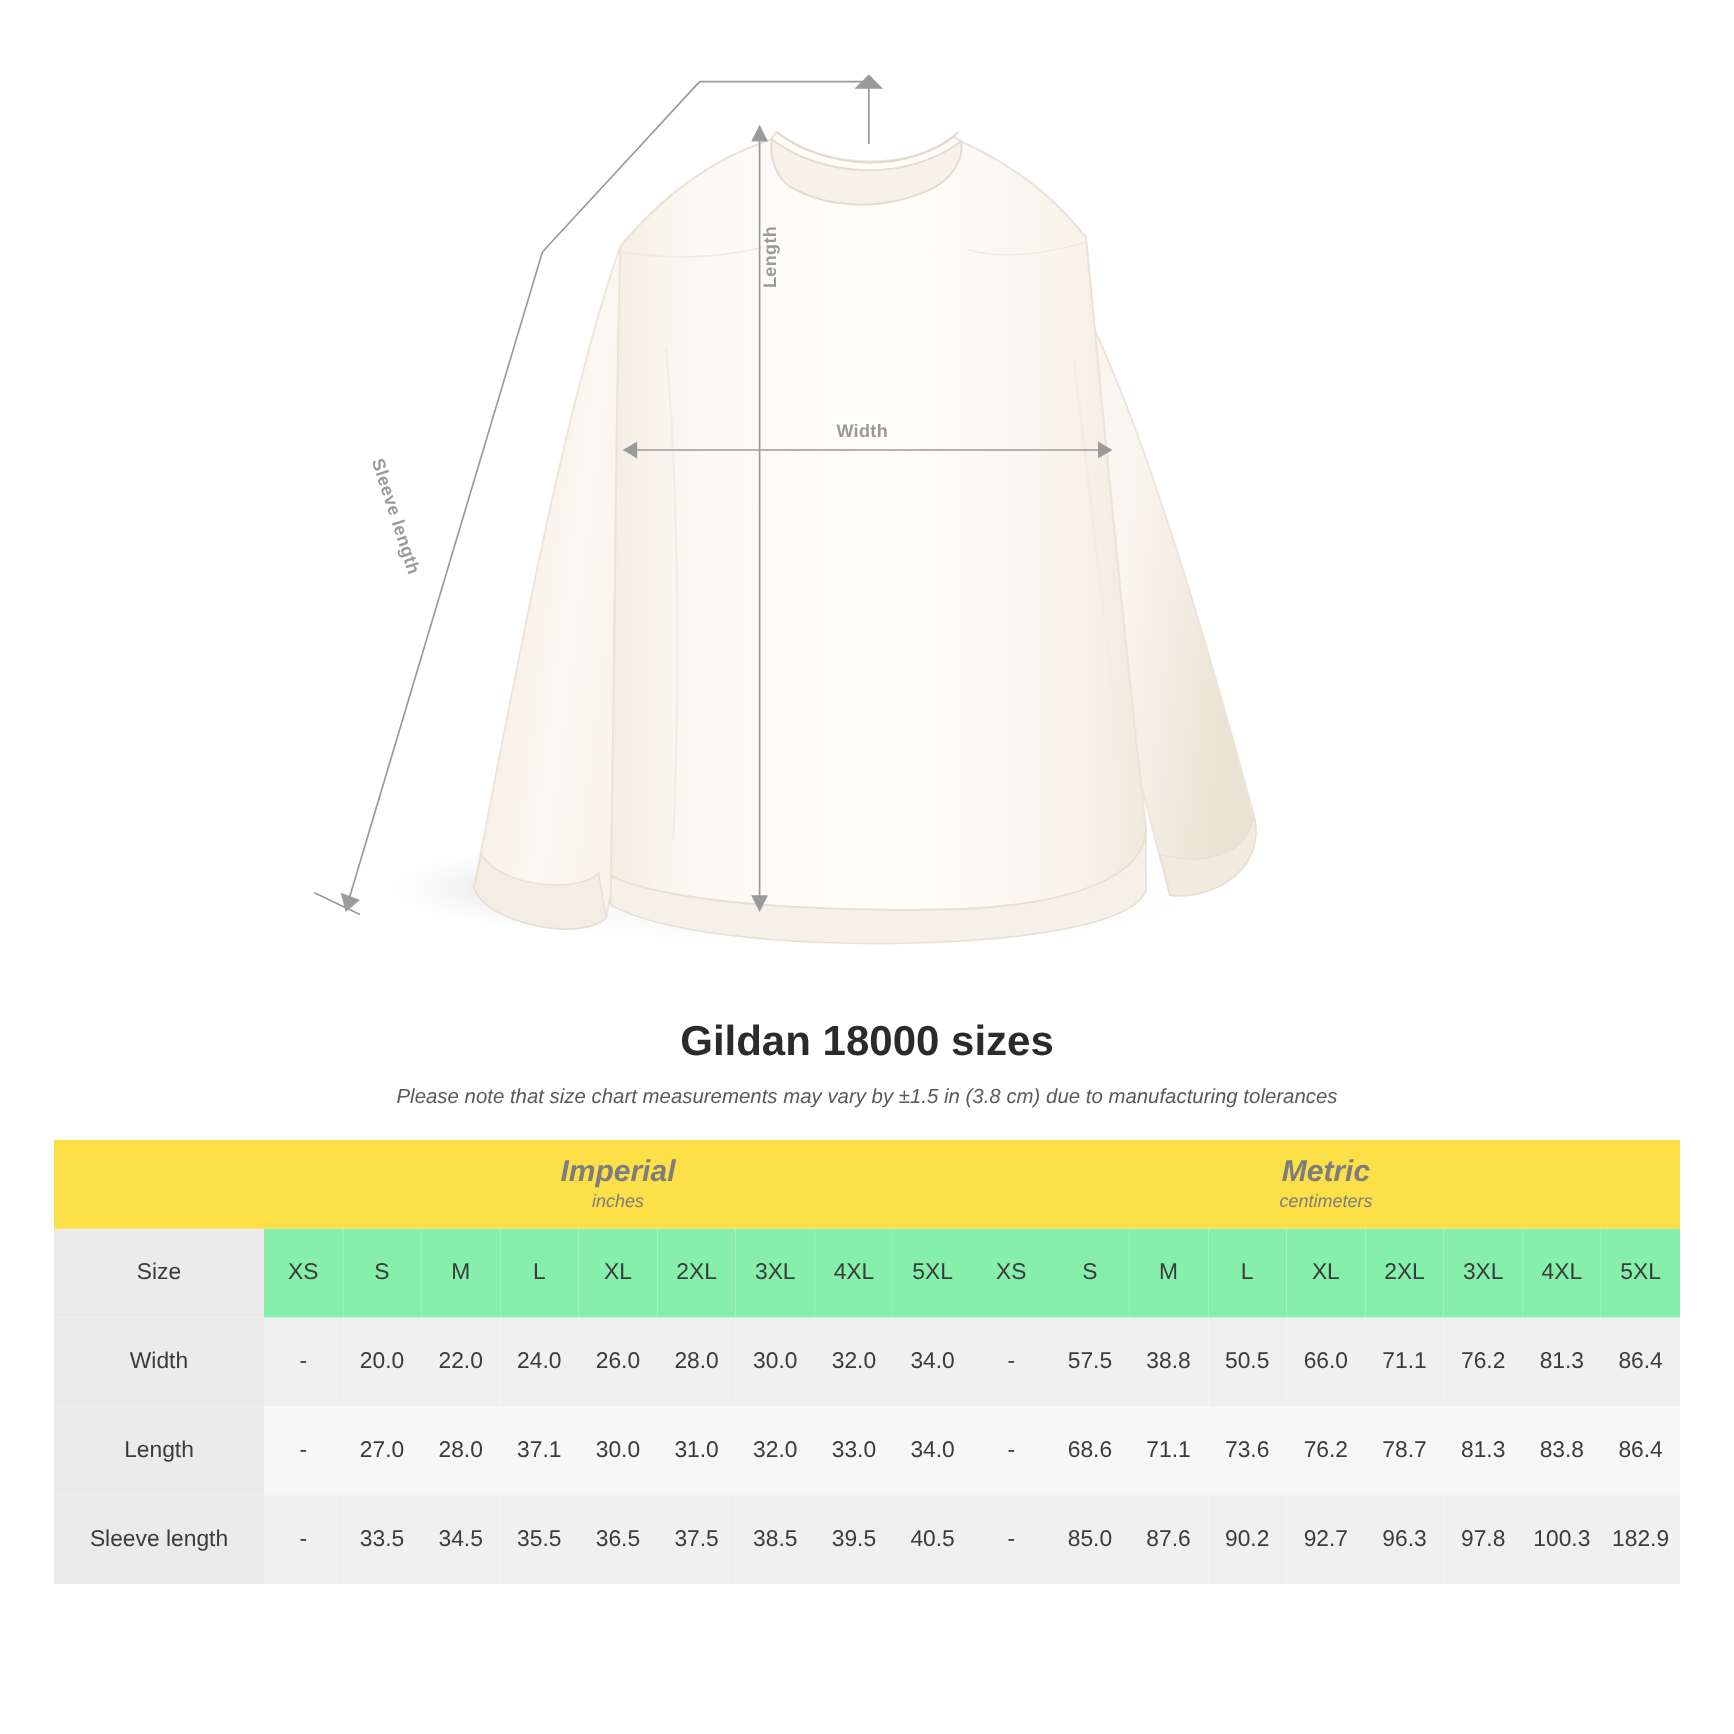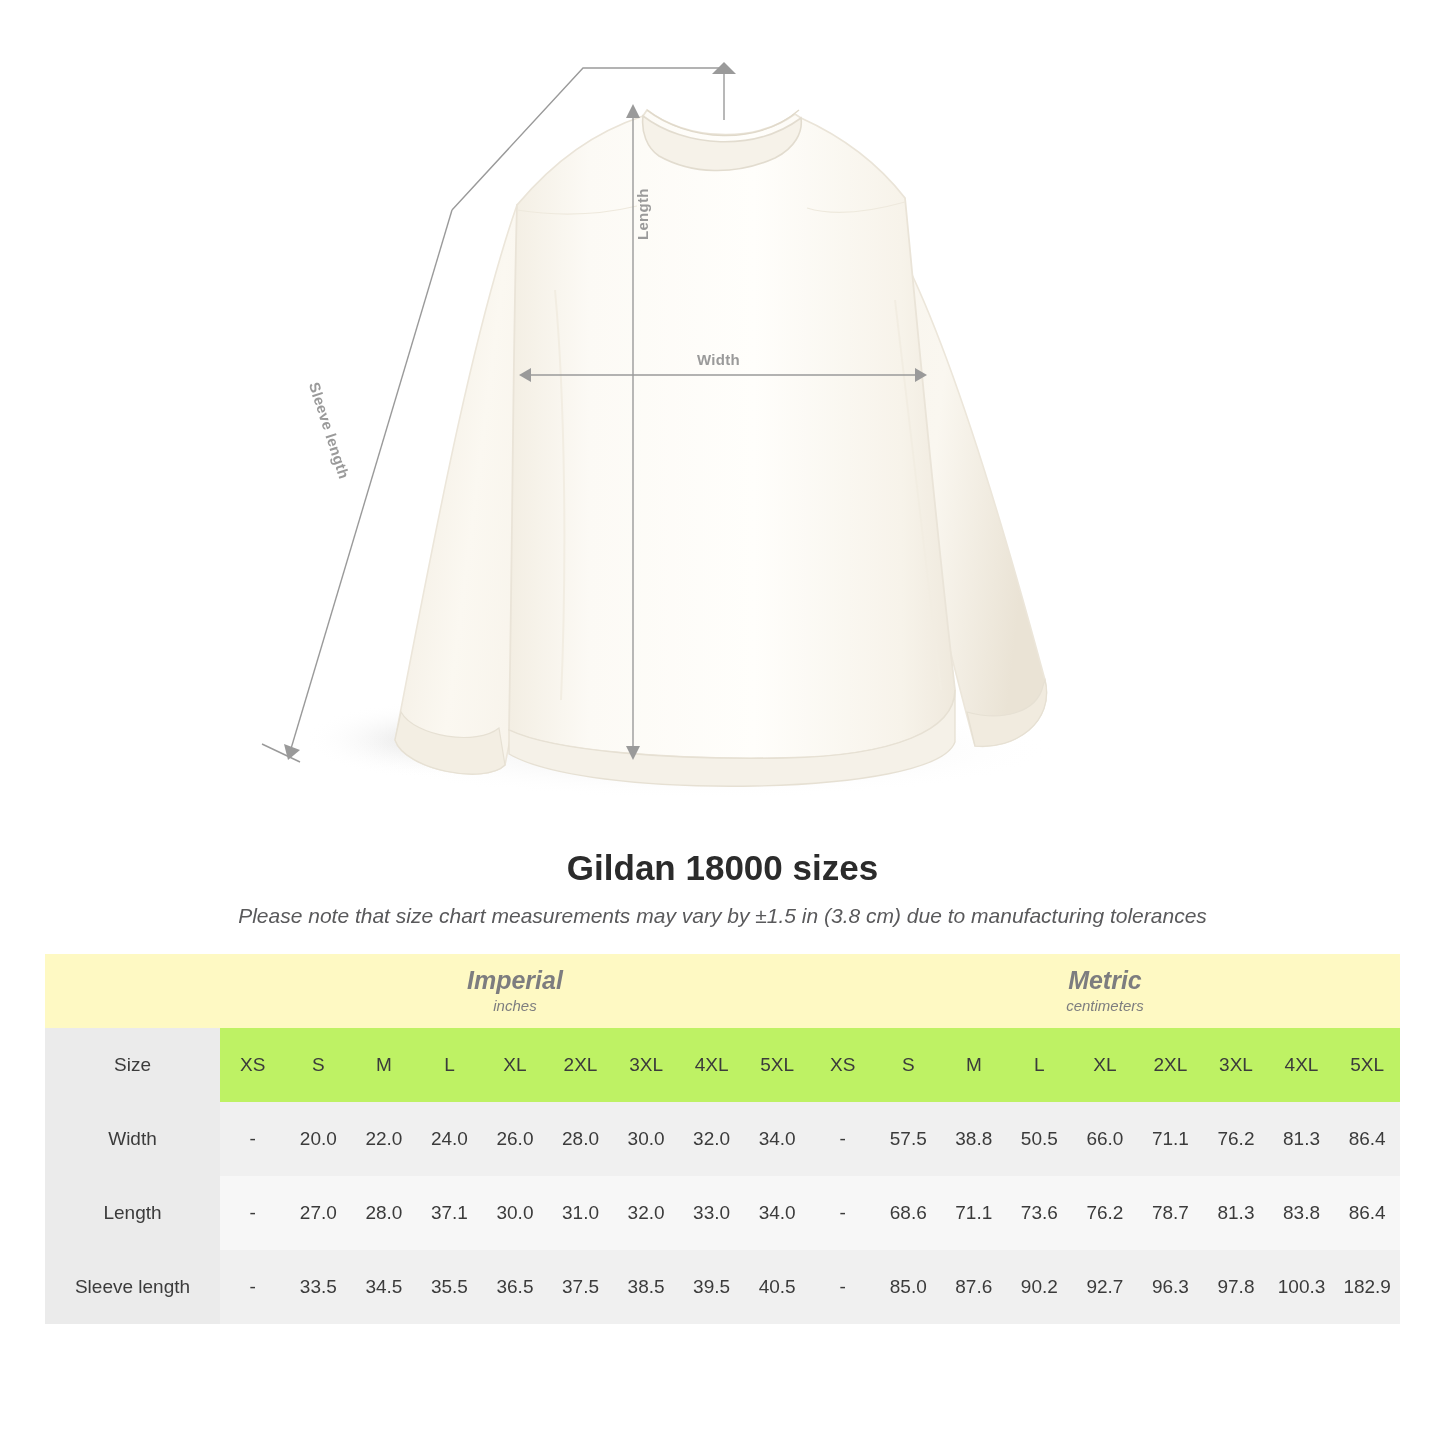--- a/index.html
+++ b/index.html
@@ -75,21 +75,21 @@
     text-align: center;
     margin-top: 18px;
   }
   .chart-title {
     font-size: 35px;
     font-weight: bold;
     color: #2b2b2b;
     margin: 0 0 16px 0;
   }
   .chart-note {
-    font-size: 21px;
+    font-size: 17px;
     font-style: italic;
     color: #59595b;
     margin: 0;
   }
 
   
   .table-wrap {
     margin: 26px 45px 0 45px;
     width: 1355px;
   }
@@ -103,21 +103,21 @@
     text-align: center;
     vertical-align: middle;
     font-size: 19px;
     color: #3b3b3b;
     font-weight: normal;
     padding: 0;
     height: 74px;
     border: none;
   }
   .unit-header td {
-    background: #fef9c3;
+    background: #fde047;
     height: 112px;
   }
   .unit-name {
     font-size: 25px;
     font-style: italic;
     font-weight: bold;
     color: #7d7d7f;
     line-height: 1.15;
   }
   .unit-sub {
@@ -126,21 +126,21 @@
     color: #7d7d7f;
     line-height: 1.4;
   }
   .row-head-cell {
     font-weight: bold;
     font-size: 20px;
     color: #333333;
   }
   tr.band-a td { background: #f0f0f0; }
   tr.band-b td { background: #f7f7f7; }
-  tr.head-row td { background: #bef264; }
+  tr.head-row td { background: #86efac; }
   tr.band-a td.label-col,
   tr.band-b td.label-col,
   tr.head-row td.label-col { background: #ebebeb; }
   td.label-col { width: 175px; margin-left: 28px; }
   td.size-col { width: 68px; }
   .col-head {
     font-size: 19px;
     font-weight: normal;
     color: #333333;
   }

